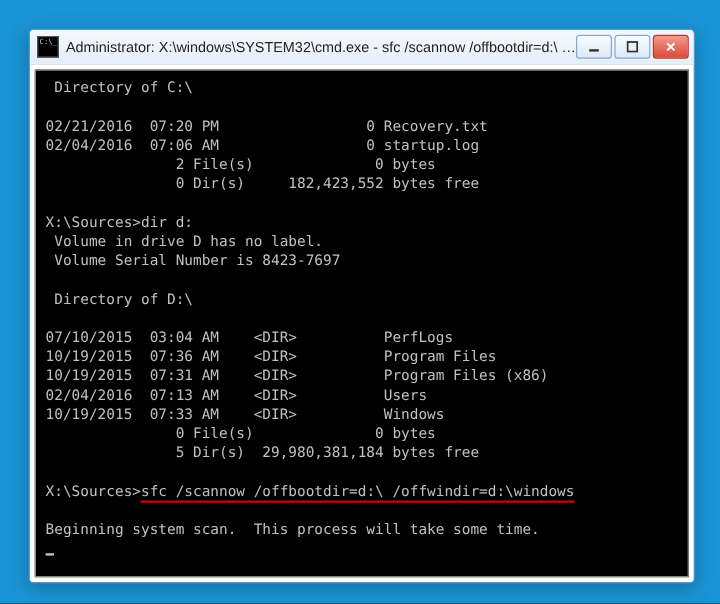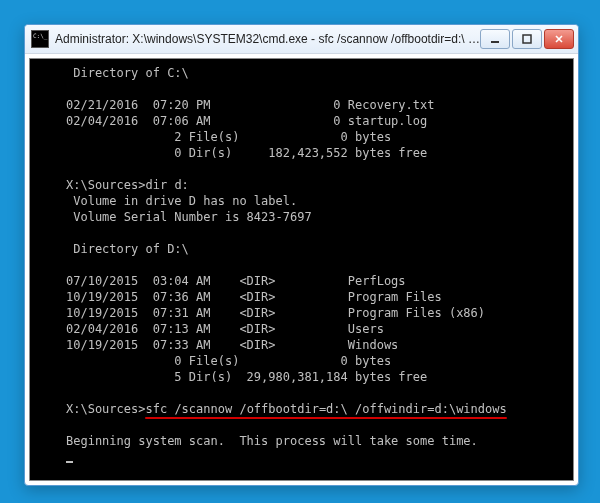--- a/index.html
+++ b/index.html
@@ -87,21 +87,20 @@
     overflow: hidden;
     position: relative;
   }
   .terminal {
     font-family: Consolas, "Lucida Console", monospace;
     font-size: 12px;
     line-height: 16px;
     color: #c0c0c0;
     white-space: pre;
     padding: 6px 8px;
-    margin-left: 28px;
   }
   .hl-line {
     position: relative;
     display: inline-block;
   }
   .underline-red {
     position: absolute;
     left: 0;
     right: 0;
     bottom: -2px;

